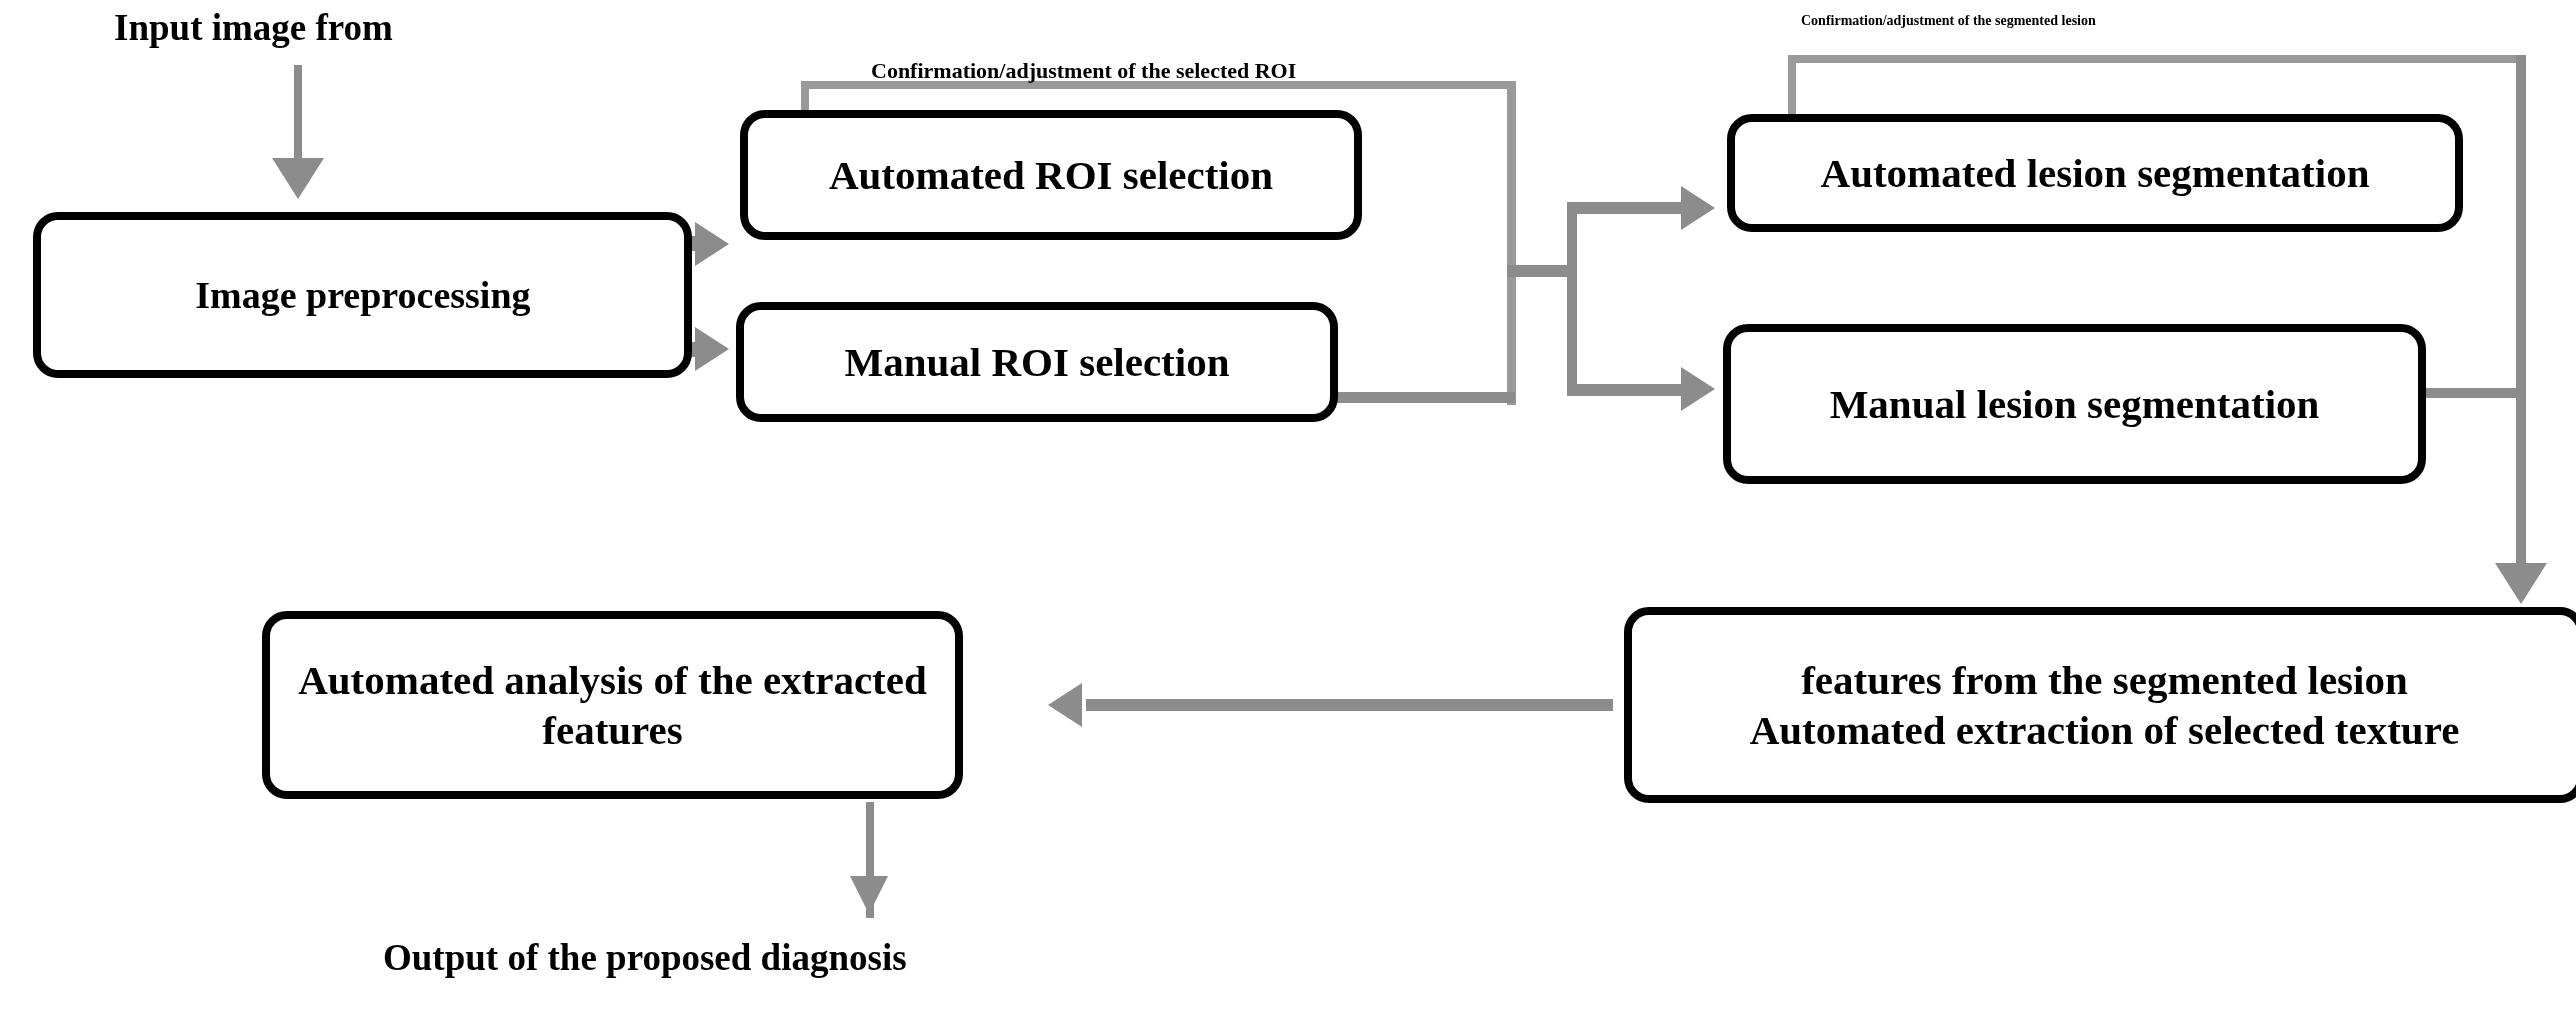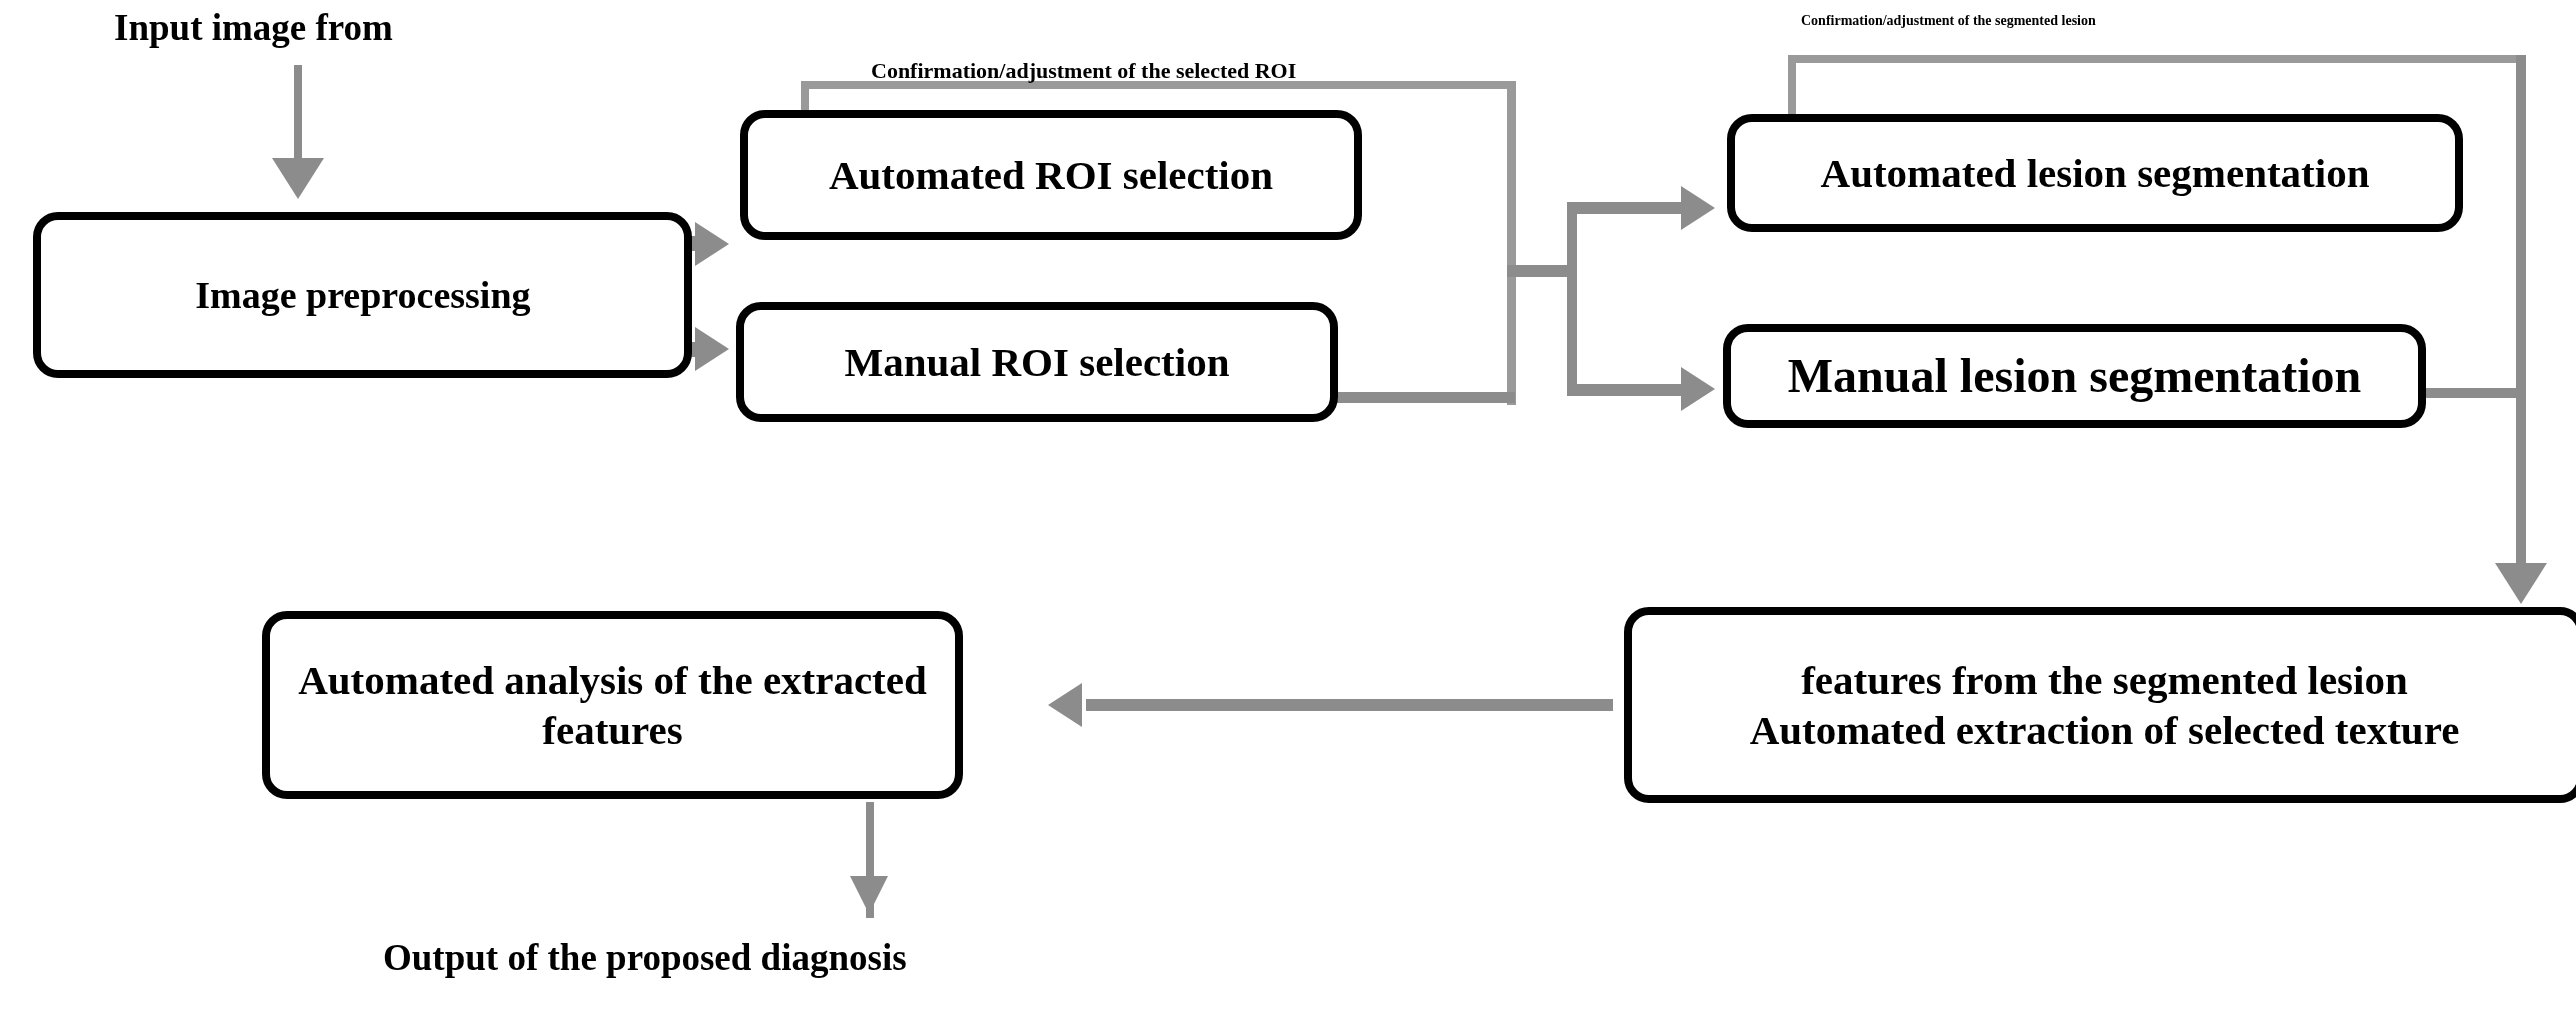--- a/index.html
+++ b/index.html
@@ -13,21 +13,21 @@
        border:8px solid #000000;border-radius:25px;
        display:flex;align-items:center;justify-content:center;
        text-align:center;color:#000000;font-weight:bold;
        line-height:1.22;z-index:5;margin-left:15px;}
   .box span{display:block;padding:0 13.3px;}
 
   #box-preprocessing{left:18.4px;  top:212px;  width:659px;  height:166px; font-size:38px;}
   #box-auto-roi     {left:725px; top:110px;  width:622px;  height:130px; font-size:41px;}
   #box-manual-roi   {left:721px; top:302px;  width:602px;  height:120px; font-size:41px;}
   #box-auto-seg     {left:1712px;top:114px;  width:736px; height:118px; font-size:41px;}
-  #box-manual-seg   {left:1708px;top:324px;  width:703px;  height:104px; font-size:48px;}
+  #box-manual-seg   {left:1708px;top:324px;  width:703px;  height:160px; font-size:41px;}
   #box-analysis     {left:247px; top:611px;  width:701px; height:188px; font-size:41px;}
   #box-extraction   {left:1609px;top:607px;  width:961px; height:196px; font-size:41px;}
 
   
   .free-label{position:absolute;color:#000000;font-weight:bold;
               white-space:nowrap;z-index:6;}
   #label-input    {left:114px; top:5.9px;   font-size:37px;}
   #label-output   {left:383px; top:936px;font-size:37px;}
   #label-fb-roi   {left:871px;top:10.3px;  font-size:22px;margin-top:48px;}
   #label-fb-lesion{left:1801px;top:13.3px;  font-size:14px;}

